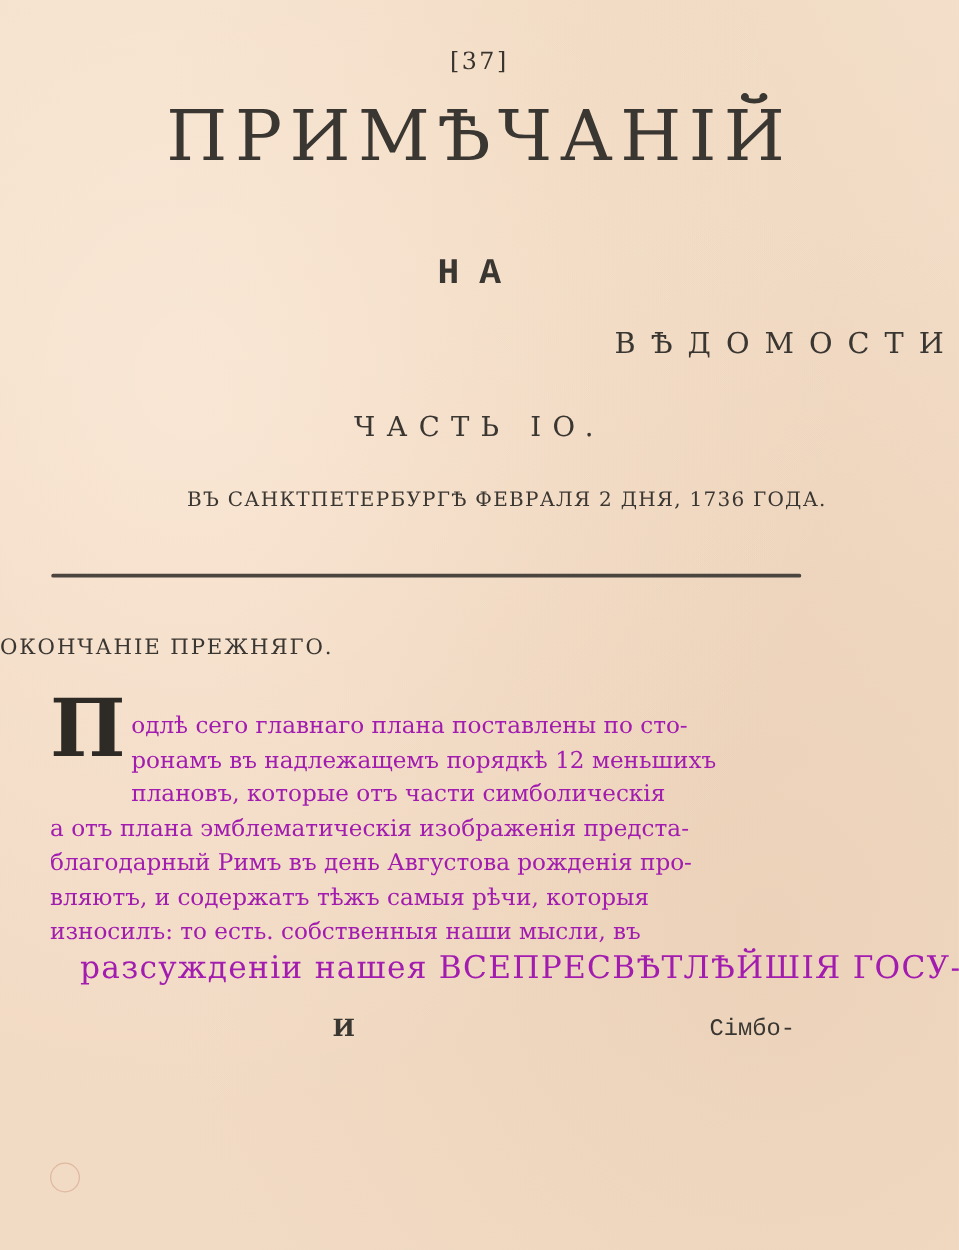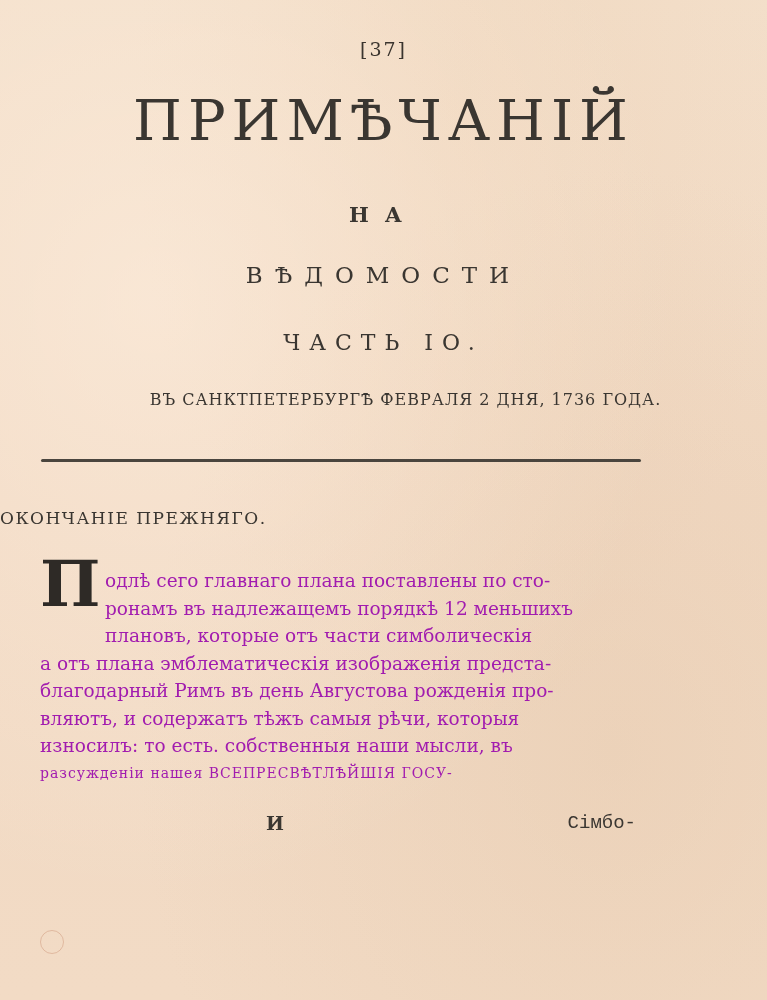--- a/index.html
+++ b/index.html
@@ -21,31 +21,31 @@
     .bleed {
       position: absolute; left: 560px; top: 160px; width: 190px; height: 260px;
       color: rgba(150,130,115,0.12); font-size: 17px; line-height: 26px;
       white-space: pre; overflow: hidden;
     }
     .page-number {
       position: absolute; top: 38px; left: 0; width: 100%;
       text-align: center; font-size: 19px; letter-spacing: 2px; color: #3a342e;
     }
     .title {
-      position: absolute; top: 88px; left: 0; width: 100%;
+      position: absolute; top: 77px; left: 0; width: 100%;
       text-align: center; font-size: 56px; letter-spacing: 6px;
       font-family: "DejaVu Serif", serif; font-weight: normal; color: #3a3631;
     }
     .subtitle-na {
       position: absolute; top: 202px; left: 0; width: 100%;
-      text-align: center; font-size: 21px; letter-spacing: 16px; font-weight: bold; color: #3a3631;
+      text-align: center; font-size: 29px; letter-spacing: 16px; font-weight: bold; color: #3a3631; font-family: Liberation Mono, monospace;
     }
     .subtitle-ved {
       position: absolute; top: 262px; left: 0; width: 100%;
-      text-align: center; font-size: 23px; letter-spacing: 12px; color: #3a3631;
+      text-align: right; font-size: 23px; letter-spacing: 12px; color: #3a3631;
     }
     .part {
       position: absolute; top: 330px; left: 0; width: 100%;
       text-align: center; font-size: 22px; letter-spacing: 9px; color: #3a3631;
     }
     .dateline {
       position: absolute; top: 390px; left: 0; width: 100%;
       text-align: center; font-size: 16px; letter-spacing: 1px; color: #3a3631;
       font-variant: small-caps;
       margin-left: 22px;
@@ -63,21 +63,21 @@
       position: absolute; top: 552px; left: 40px;
       font-size: 64px; line-height: 64px; font-weight: bold; color: #2e2a26;
     }
     .body-text {
       position: absolute; left: 40px; top: 567px; width: 612px;
       font-size: 18.5px; line-height: 27.5px; color: #a21caf;
     }
     .line { white-space: nowrap; display: flex; justify-content: space-between; }
     .line.indent { padding-left: 65px; }
     .line.left { justify-content: flex-start; }
-    .caps { letter-spacing: 1px; font-size: 14px; }
+    .caps { letter-spacing: 1px; font-size: 25px; margin-left: 24px; }
     .catchword-row {
       position: absolute; top: 812px; left: 40px; width: 612px;
       font-size: 19px; color: #3a3631;
     }
     .catch-i { position: absolute; left: 226px; font-weight: bold; }
     .catch-word { position: absolute; right: 16px; font-family: Liberation Mono, monospace; }
     .stamp {
       position: absolute; left: 40px; top: 930px; width: 22px; height: 22px;
       border: 1px solid rgba(190,120,90,0.35); border-radius: 50%;
     }

